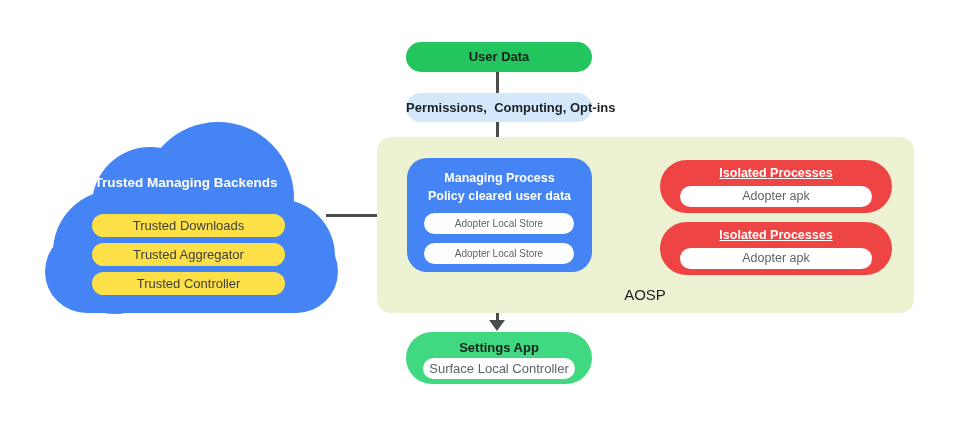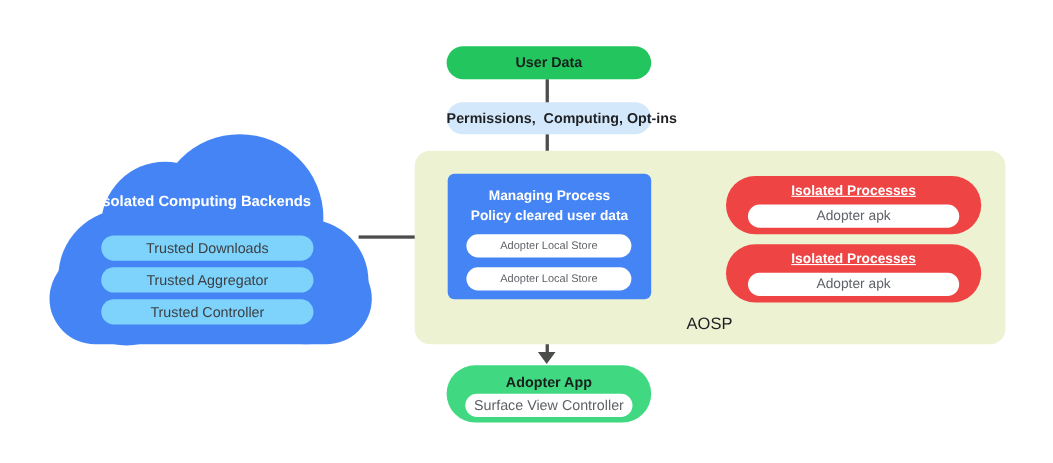--- a/index.html
+++ b/index.html
@@ -16,21 +16,21 @@
   }
   
   #cloud{position:absolute;left:42px;top:118px;width:298px;height:196px;}
   .cloud-part{position:absolute;background:#4584f4;border-radius:50%;}
   #cloud-base{position:absolute;left:3px;top:112px;width:293px;height:83px;background:#4584f4;border-radius:45px;}
   #cloud-title{
     position:absolute;left:0;right:10px;top:57px;text-align:center;
     color:#ffffff;font-weight:bold;font-size:13.5px;
   }
   .cloud-pill{
-    position:absolute;left:50px;width:193px;height:23px;background:#7dd3fc;
+    position:absolute;left:50px;width:193px;height:23px;background:#fde047;
     border-radius:12px;text-align:center;line-height:23px;
     font-size:13px;color:#3c4043;
   }
   
   #user-data{
     position:absolute;left:406px;top:42px;width:186px;height:30px;
     background:#22c55e;border-radius:15px;text-align:center;line-height:30px;
     font-size:13px;font-weight:bold;color:#17201b;
   }
   #permissions{
@@ -43,21 +43,21 @@
     position:absolute;left:377px;top:137px;width:537px;height:176px;
     background:#edf2d2;border-radius:14px;
   }
   #aosp-label{
     position:absolute;left:233px;top:149px;width:70px;text-align:center;
     font-size:15px;font-weight:normal;color:#1f2023;
   }
   
   #managing{
     position:absolute;left:30px;top:21px;width:185px;height:114px;
-    background:#4584f4;border-radius:6px;
+    background:#4584f4;border-radius:20px;
   }
   #managing-title{
     position:absolute;left:0;right:0;top:12px;text-align:center;
     color:#ffffff;font-weight:bold;font-size:12.5px;line-height:1.4;
   }
   .store-pill{
     position:absolute;left:17px;width:150px;height:21px;background:#ffffff;
     border-radius:11px;text-align:center;line-height:21px;
     font-size:10px;color:#5f6368;
   }
@@ -104,21 +104,21 @@
   <div class="line" style="left:623px;top:184px;width:3px;height:64px;"></div>
   <div class="line" style="left:623px;top:184px;width:39px;height:3px;"></div>
   <div class="line" style="left:623px;top:245px;width:39px;height:3px;"></div>
 
   <div id="cloud">
     <div class="cloud-part" style="left:100px;top:4px;width:152px;height:152px;"></div>
     <div class="cloud-part" style="left:50px;top:29px;width:116px;height:116px;"></div>
     <div class="cloud-part" style="left:11px;top:72px;width:124px;height:124px;"></div>
     <div class="cloud-part" style="left:179px;top:81px;width:114px;height:114px;"></div>
     <div id="cloud-base"></div>
-    <div id="cloud-title">Isolated Computing Backends</div>
+    <div id="cloud-title">Trusted Managing Backends</div>
     <div class="cloud-pill" style="top:96px;">Trusted Downloads</div>
     <div class="cloud-pill" style="top:125px;">Trusted Aggregator</div>
     <div class="cloud-pill" style="top:154px;">Trusted Controller</div>
   </div>
 
   <div id="user-data">User Data</div>
   <div id="permissions">Permissions,  Computing, Opt-ins</div>
 
   <div id="aosp-panel">
     <div id="aosp-label">AOSP</div>
@@ -136,17 +136,17 @@
       <div class="isolated-title">Isolated Processes</div>
       <div class="isolated-pill">Adopter apk</div>
     </div>
     <div class="isolated" style="top:85px;">
       <div class="isolated-title">Isolated Processes</div>
       <div class="isolated-pill">Adopter apk</div>
     </div>
   </div>
 
   <div id="adopter-app">
-    <div id="adopter-app-title">Adopter App</div>
-    <div id="surface-pill">Surface View Controller</div>
+    <div id="adopter-app-title">Settings App</div>
+    <div id="surface-pill">Surface Local Controller</div>
   </div>
 
 </div>
 
 </body></html>

